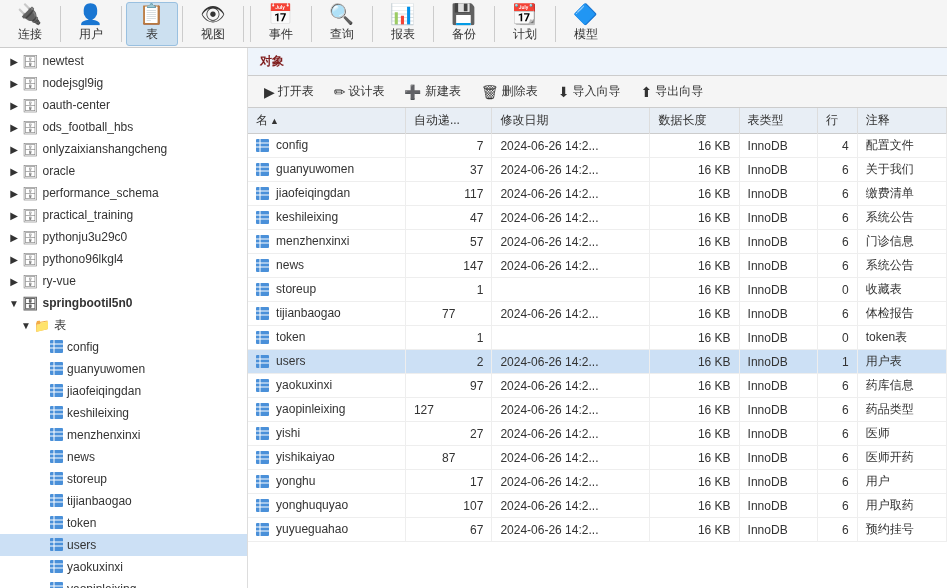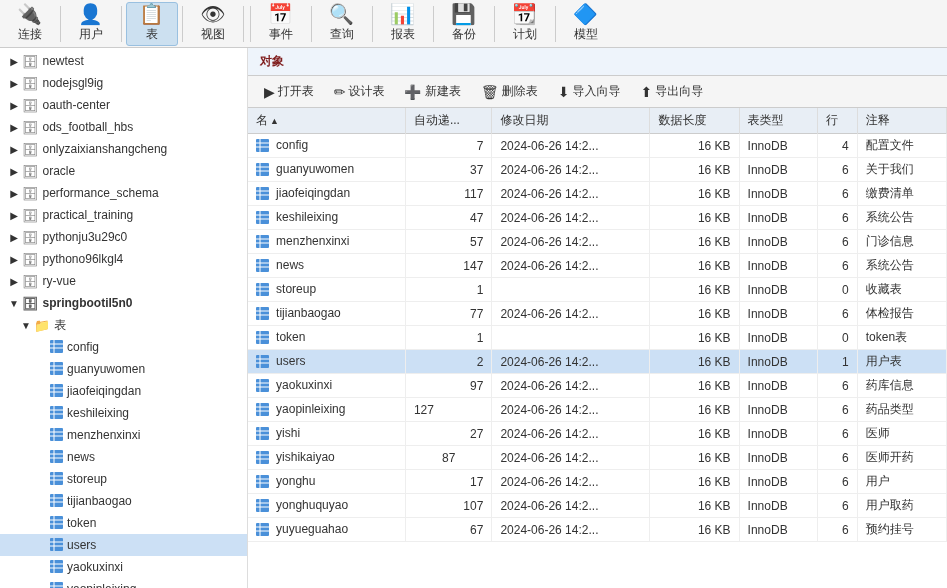--- a/index.html
+++ b/index.html
@@ -553,21 +553,21 @@
               <td style="text-align: right;"><span>0</span></td>
               <td><span>收藏表</span></td>
             </tr>
             <tr>
               <td><span class="table-row-icon"><svg width="13" height="13" viewBox="0 0 13 13" style="vertical-align:middle;margin-bottom:1px">
                     <rect x="0" y="0" width="13" height="13" fill="#4a90d9" rx="1"></rect>
                     <line x1="0" y1="4" x2="13" y2="4" stroke="white" stroke-width="1"></line>
                     <line x1="0" y1="8" x2="13" y2="8" stroke="white" stroke-width="1"></line>
                     <line x1="4" y1="0" x2="4" y2="13" stroke="white" stroke-width="1"></line>
                   </svg> </span><span>tijianbaogao</span></td>
-              <td style="text-align: right;"><span>77</span></td>
+              <td style="text-align: center;"><span>77</span></td>
               <td><span>2024-06-26 14:2...</span></td>
               <td style="text-align: right;"><span>16 KB</span></td>
               <td><span>InnoDB</span></td>
               <td style="text-align: right;"><span>6</span></td>
               <td><span>体检报告</span></td>
             </tr>
             <tr>
               <td><span class="table-row-icon"><svg width="13" height="13" viewBox="0 0 13 13" style="vertical-align:middle;margin-bottom:1px">
                     <rect x="0" y="0" width="13" height="13" fill="#4a90d9" rx="1"></rect>
                     <line x1="0" y1="4" x2="13" y2="4" stroke="white" stroke-width="1"></line>

